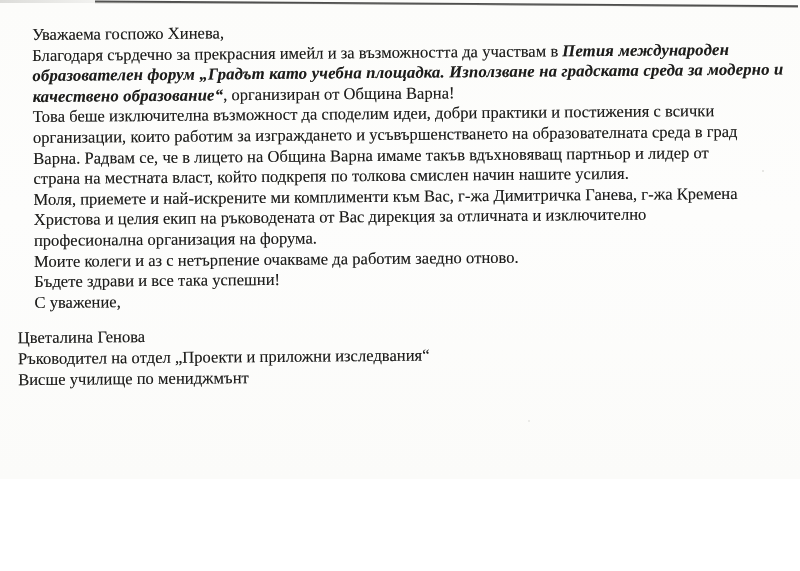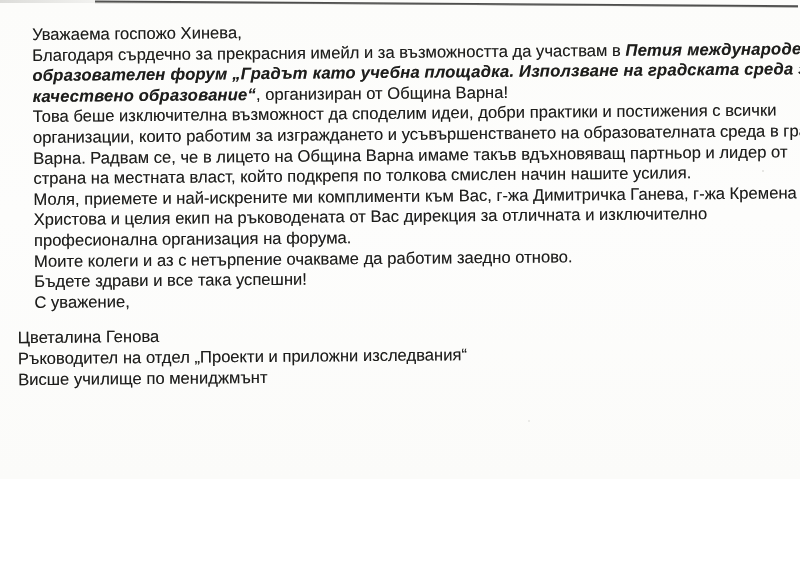--- a/index.html
+++ b/index.html
@@ -3,21 +3,21 @@
 <meta charset="utf-8">
 <title>Scanned letter</title>
 <style>
   html, body { margin: 0; padding: 0; background: #ffffff; }
   .page {
     position: relative;
     width: 800px;
     height: 479px;
     overflow: hidden;
     background: linear-gradient(180deg, #fcfcfa 0%, #fdfdfc 45%, #fbfbf9 100%);
-    font-family: Liberation Sans, sans-serif;
+    font-family: Liberation Serif, serif;
     color: #1d1d1b;
   }
   .scan-edge { position: absolute; top: 0; left: 0; display: block; }
   .smudge {
     position: absolute; left: 0; top: 0; width: 140px; height: 3px;
     background: linear-gradient(90deg, rgba(160,160,155,0.35), rgba(160,160,155,0));
   }
   .speck { position: absolute; border-radius: 50%; background: #c9c9c3; }
   .speck.s1 { left: 762px; top: 170px; width: 2px; height: 2px; opacity: .55; }
   .speck.s2 { left: 528px; top: 420px; width: 2px; height: 2px; opacity: .45; }

